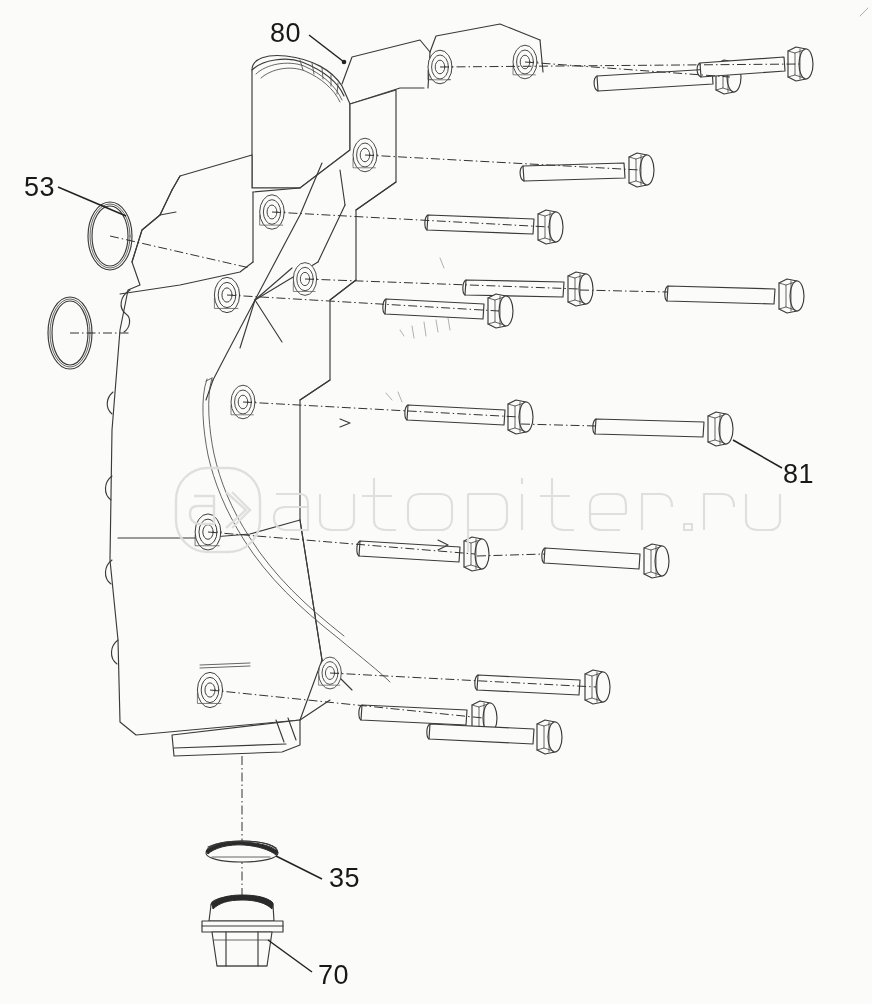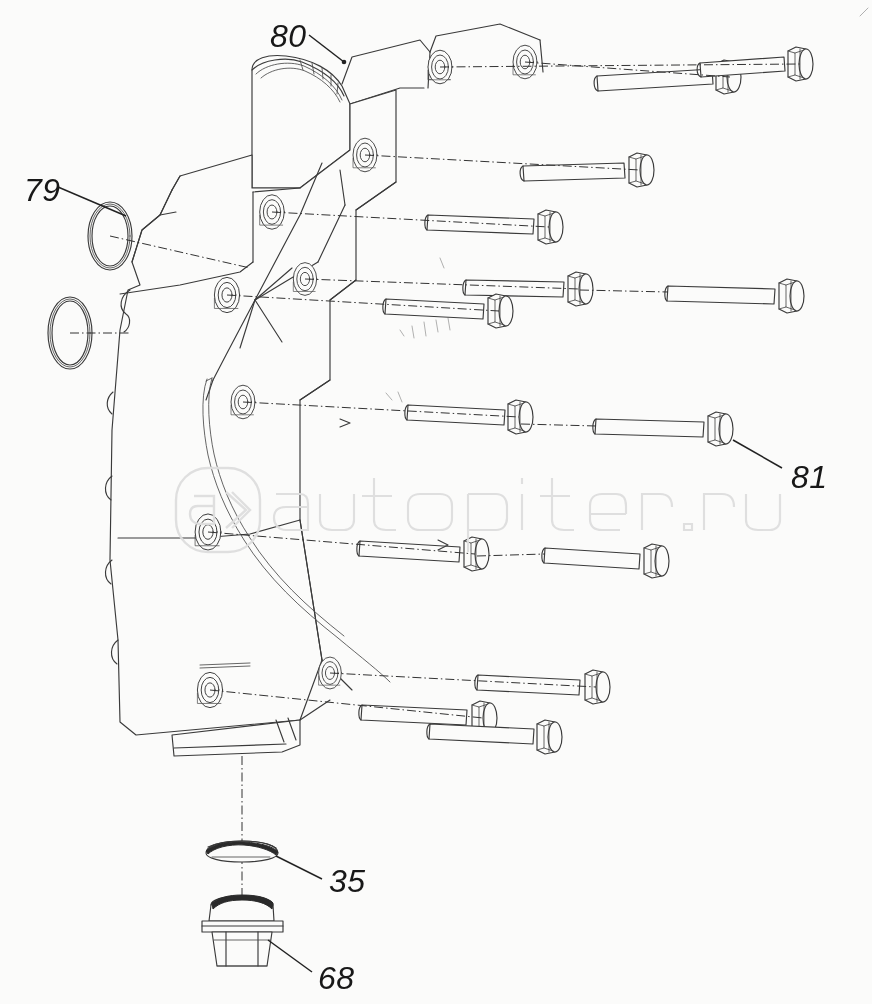--- a/index.html
+++ b/index.html
@@ -10,26 +10,25 @@
   }
   #stage{
     position:relative;
     width:872px;height:1004px;
     background:#fbfbfa;
   }
   #stage svg{position:absolute;left:0;top:0;}
   .callout-num{
     position:absolute;
     font-family:"Liberation Sans", sans-serif;
-    font-size:32px;
+    font-size:27px;
     color:#181818;
     letter-spacing:0.5px;
     line-height:1;
     user-select:none;
-    font-style:italic;
   }
 </style>
 </head>
 <body>
 
 <div id="stage">
 
   <svg width="872" height="1004" viewBox="0 0 872 1004">
     <defs>
       <style>
@@ -421,19 +420,19 @@
       <path class="lnt" d="M 424,322 L 426,336"></path>
       <path class="lnt" d="M 436,320 L 438,332"></path>
       <path class="lnt" d="M 448,318 L 450,330"></path>
       <path class="lnt" d="M 440,258 L 444,268"></path>
       <path class="lnt" d="M 386,393 L 392,400"></path>
       <path class="lnt" d="M 398,392 L 402,402"></path>
       <path class="lnt" d="M 868,8 L 860,16"></path>
     </g>
   </svg>
 
-  <div class="callout-num" style="left:24px;top:174px;">79</div>
+  <div class="callout-num" style="left:24px;top:174px;">53</div>
   <div class="callout-num" style="left:270px;top:20px;">80</div>
-  <div class="callout-num" style="left:783px;top:461px;margin-left:8px;">81</div>
+  <div class="callout-num" style="left:783px;top:461px;">81</div>
   <div class="callout-num" style="left:329px;top:865px;">35</div>
-  <div class="callout-num" style="left:318px;top:962px;">68</div>
+  <div class="callout-num" style="left:318px;top:962px;">70</div>
 
 </div>
 
 </body></html>

